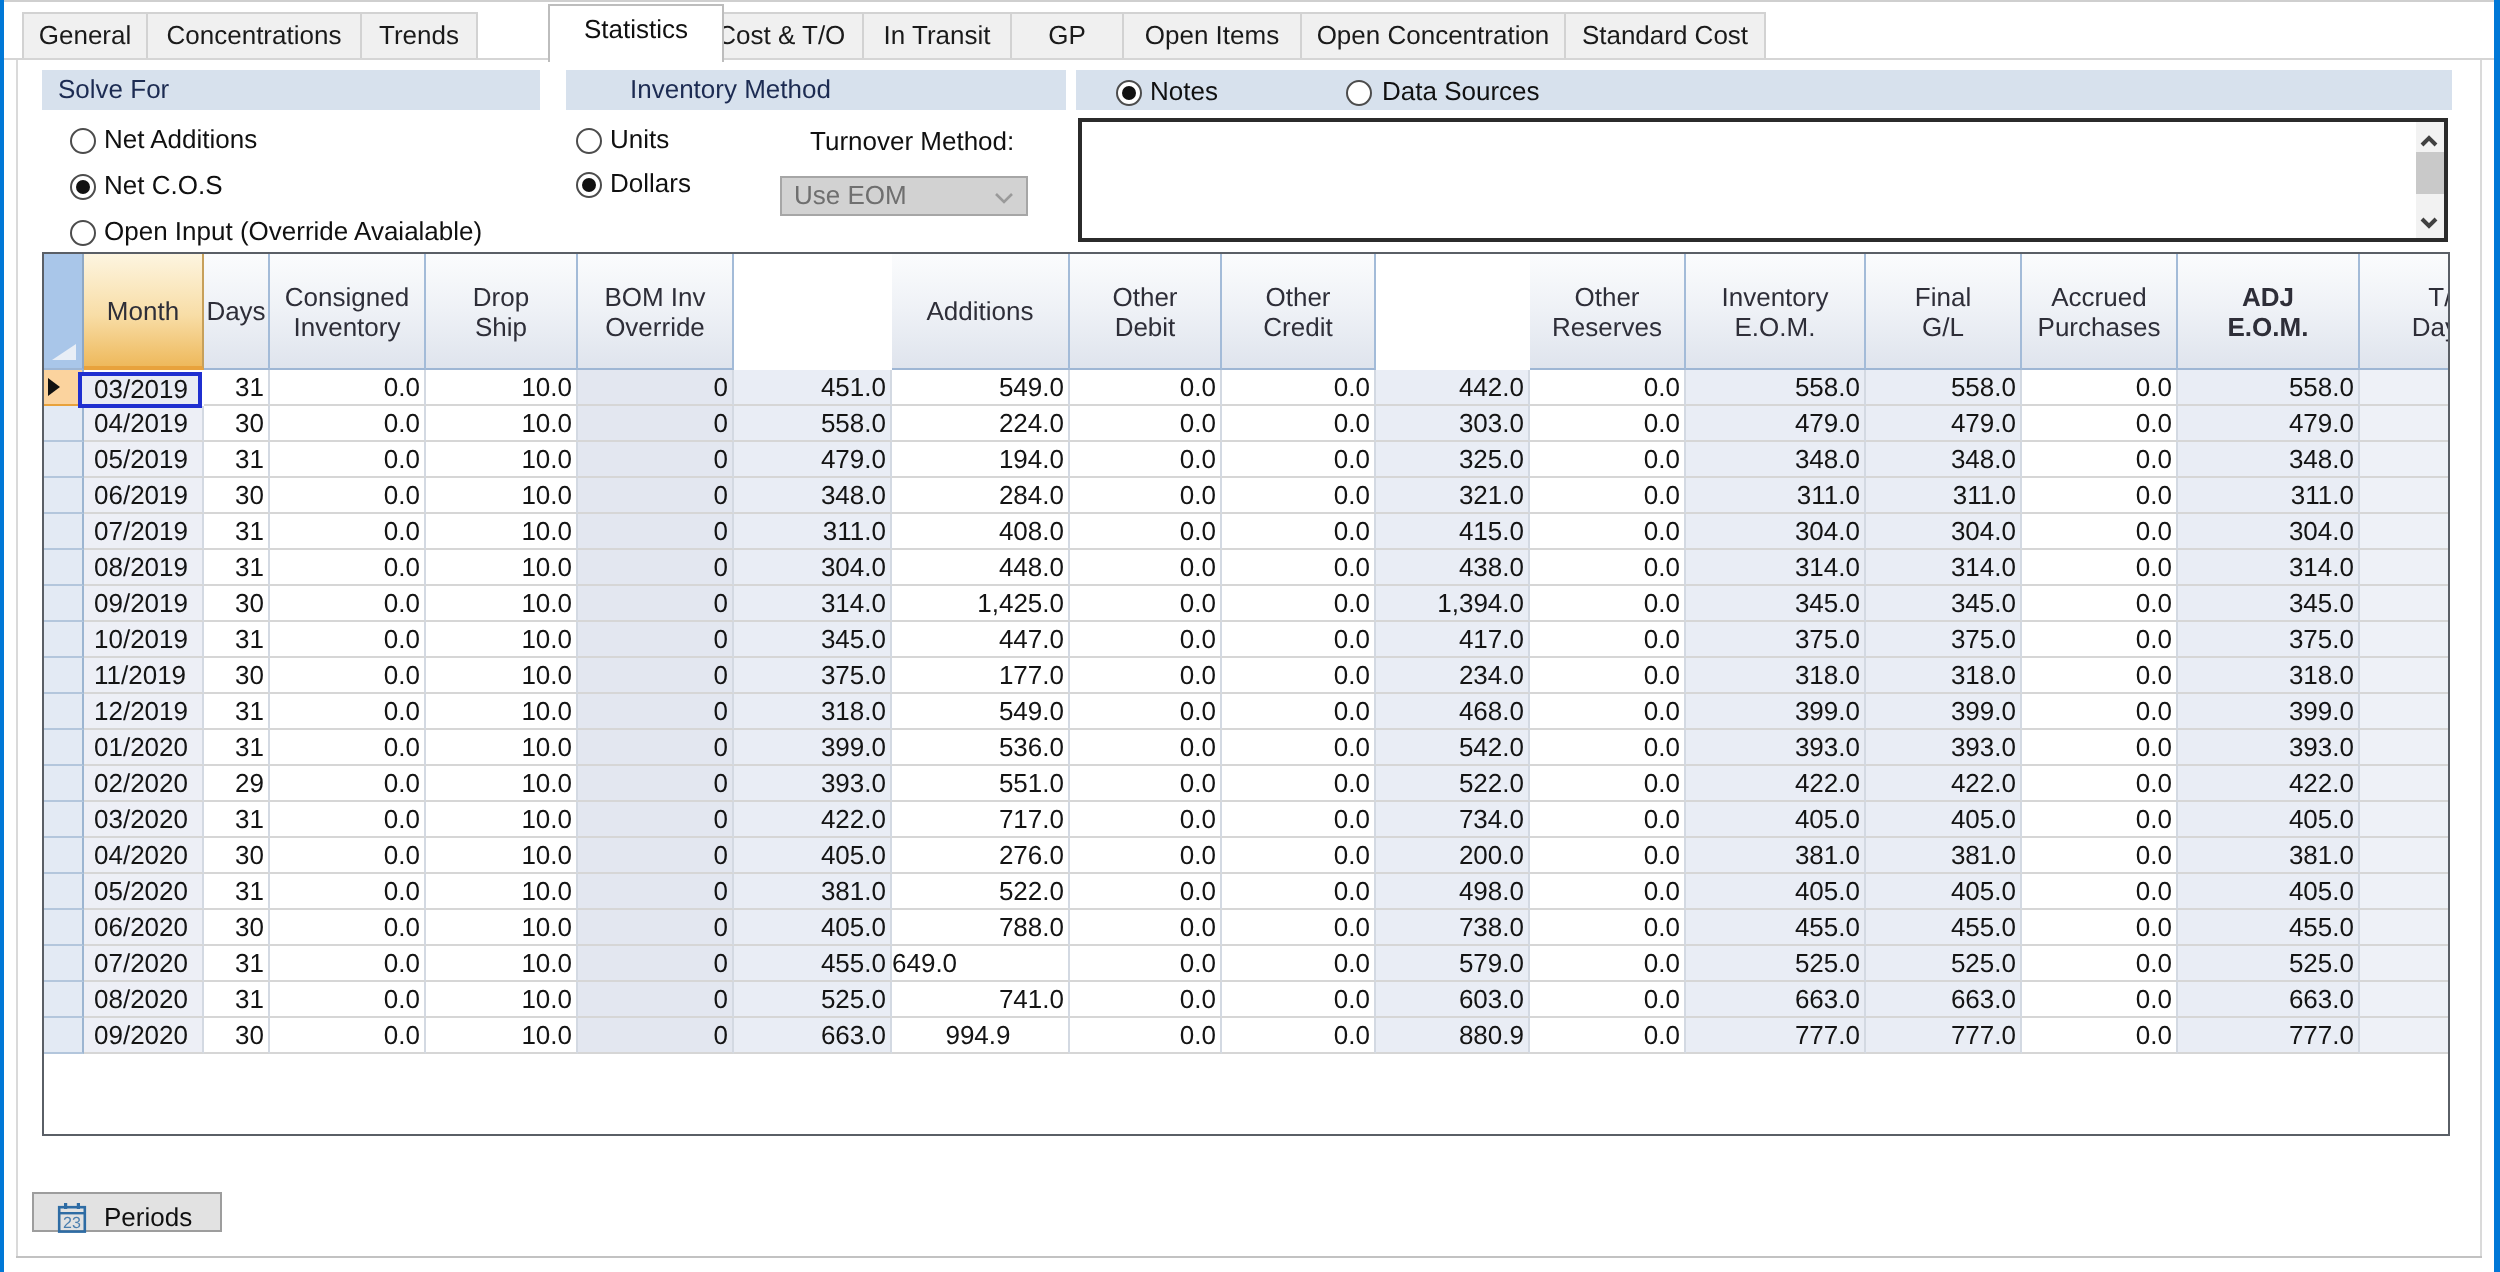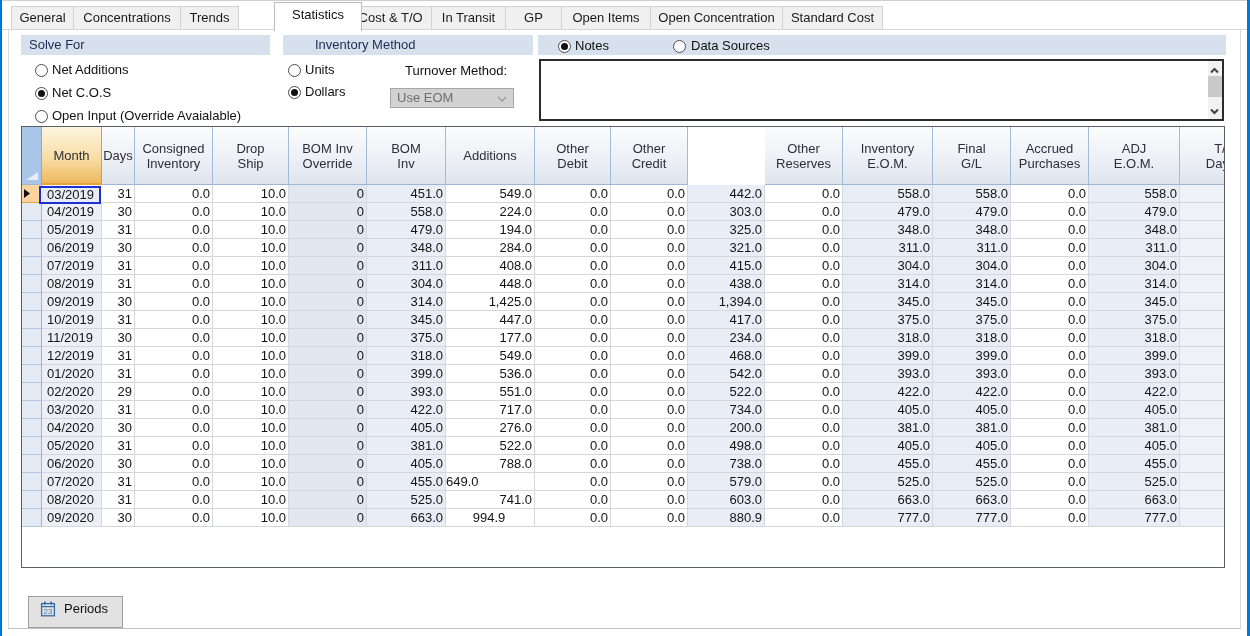--- a/index.html
+++ b/index.html
@@ -89,23 +89,20 @@
     </div>
 <div class="hc" style="left:113px;top:0;width:78px;height:58px;">
       <div style="top:14px;line-height:15px;">Consigned<br>Inventory</div>
     </div>
 <div class="hc" style="left:267px;top:0;width:78px;height:58px;">
       <div style="top:14px;line-height:15px;">BOM Inv<br>Override</div>
     </div>
 <div class="hc" style="left:191px;top:0;width:76px;height:58px;">
       <div style="top:14px;line-height:15px;">Drop<br>Ship</div>
     </div>
-<div class="hc" style="left:345px;top:0;width:79px;height:58px;">
-      <div style="top:14px;line-height:15px;">BOM<br>Inv</div>
-    </div>
 <div class="hc" style="left:424px;top:0;width:89px;height:58px;">
       <div style="top:21px;">Additions</div>
     </div>
 <div class="hc" style="left:513px;top:0;width:76px;height:58px;">
       <div style="top:14px;line-height:15px;">Other<br>Debit</div>
     </div>
 <div class="hc" style="left:589px;top:0;width:77px;height:58px;">
       <div style="top:14px;line-height:15px;">Other<br>Credit</div>
     </div>
 <div class="hc" style="left:743px;top:0;width:78px;height:58px;">
@@ -114,21 +111,21 @@
 <div class="hc" style="left:821px;top:0;width:90px;height:58px;">
       <div style="top:14px;line-height:15px;">Inventory<br>E.O.M.</div>
     </div>
 <div class="hc" style="left:911px;top:0;width:78px;height:58px;">
       <div style="top:14px;line-height:15px;">Final<br>G/L</div>
     </div>
 <div class="hc" style="left:989px;top:0;width:78px;height:58px;">
       <div style="top:14px;line-height:15px;">Accrued<br>Purchases</div>
     </div>
 <div class="hc" style="left:1067px;top:0;width:91px;height:58px;">
-      <div style="top:14px;line-height:15px;">ADJ<br>E.O.M.</div>
+      <div style="top:14px;line-height:15px;font-weight:bold;">ADJ<br>E.O.M.</div>
     </div>
 <div class="hc" style="left:1158px;top:0;width:91px;height:58px;">
       <div style="top:14px;line-height:15px;">T/O<br>Day(s)</div>
     </div>
 <div class="rh" style="left:0;top:58px;width:20px;height:18px;background:#fbd39e;border-bottom:1px solid #e8a23c;">
       <svg width="6" height="9" style="position:absolute;left:2px;top:4px;" viewBox="0 0 6 9">
         <path d="M0 0 L6 4.5 L0 9 Z" fill="#111"></path>
       </svg>
     </div>
 <div class="cell" style="left:17px;top:59px;width:62px;height:18px;border:2px solid #1f2fd0;background:#e9ecf4;line-height:14px;padding-left:6px;z-index:3;">03/2019</div>
@@ -447,21 +444,21 @@
 <div class="cell" style="left:513px;top:382px;width:76px;height:18px;background:#ffffff;padding-right:2px;text-align:right;">0.0</div>
 <div class="cell" style="left:589px;top:382px;width:77px;height:18px;background:#ffffff;padding-right:2px;text-align:right;">0.0</div>
 <div class="cell" style="left:666px;top:382px;width:77px;height:18px;background:#e9edf5;padding-right:2px;text-align:right;">880.9</div>
 <div class="cell" style="left:743px;top:382px;width:78px;height:18px;background:#ffffff;padding-right:2px;text-align:right;">0.0</div>
 <div class="cell" style="left:821px;top:382px;width:90px;height:18px;background:#e9edf5;padding-right:2px;text-align:right;">777.0</div>
 <div class="cell" style="left:911px;top:382px;width:78px;height:18px;background:#e9edf5;padding-right:2px;text-align:right;">777.0</div>
 <div class="cell" style="left:989px;top:382px;width:78px;height:18px;background:#ffffff;padding-right:2px;text-align:right;">0.0</div>
 <div class="cell" style="left:1067px;top:382px;width:91px;height:18px;background:#e9edf5;padding-right:2px;text-align:right;">777.0</div>
 <div class="cell" style="left:1158px;top:382px;width:91px;height:18px;background:#eef1f7;padding-right:2px;text-align:right;"></div>
 </div>
-<div class="abs" style="left:28px;top:596px;width:95px;height:32px;background:#e2e2e2;border:1px solid #9d9d9d;">
+<div class="abs" style="left:16px;top:596px;width:95px;height:20px;background:#e2e2e2;border:1px solid #9d9d9d;">
     <svg width="16" height="16" style="position:absolute;left:11px;top:4px;" viewBox="0 0 16 16">
       <rect x="1.6" y="2.6" width="12.8" height="12.2" fill="none" stroke="#2e6ca4" stroke-width="1.3"></rect>
       <line x1="1.6" y1="5.6" x2="14.4" y2="5.6" stroke="#2e6ca4" stroke-width="1.2"></line>
       <rect x="4" y="0.5" width="1.6" height="3" fill="#2e6ca4"></rect>
       <rect x="10.4" y="0.5" width="1.6" height="3" fill="#2e6ca4"></rect>
       <text x="8" y="13" font-size="8" fill="#4a7eae" text-anchor="middle" font-family="Liberation Sans,sans-serif">23</text>
     </svg>
     <div style="position:absolute;left:35px;top:4px;line-height:16px;">Periods</div>
   </div>
 </body></html>

